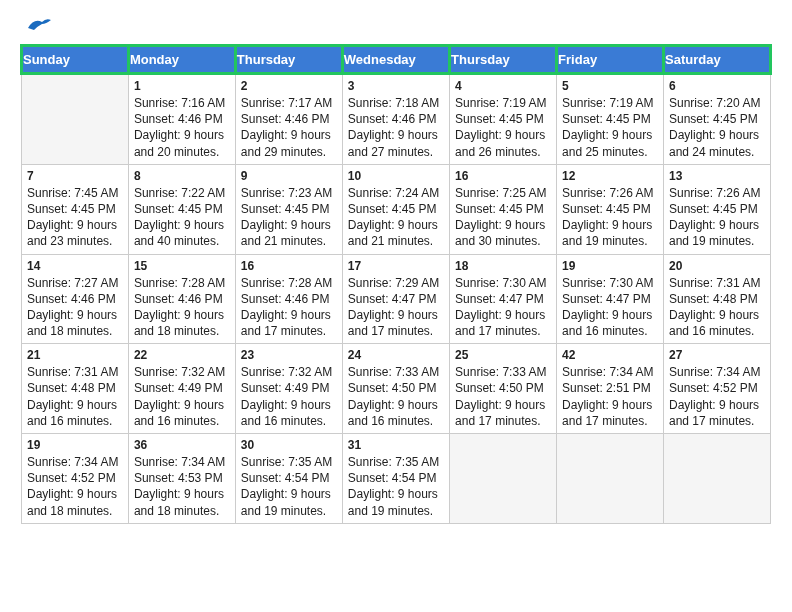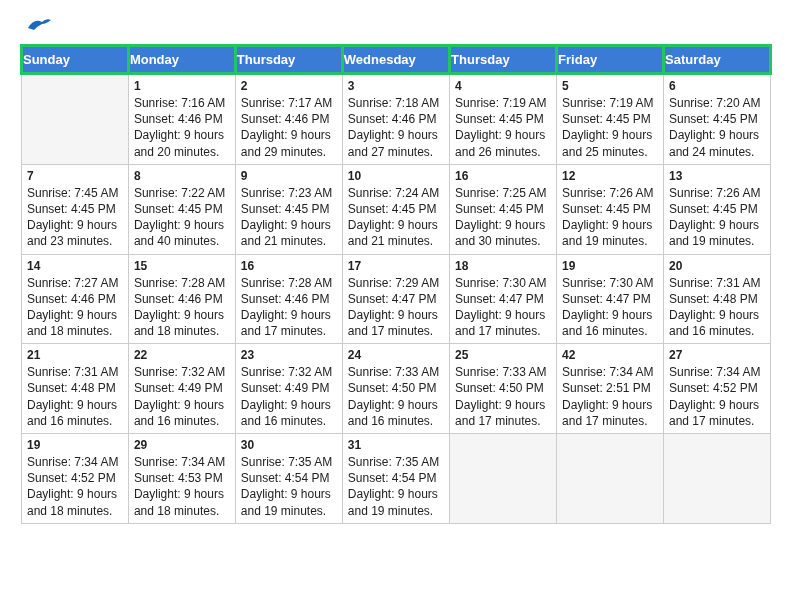--- a/index.html
+++ b/index.html
@@ -240,21 +240,21 @@
           <span class="day-number">27</span>
           <div class="cell-text"><span>Sunrise: 7:34 AM</span><br><span>Sunset: 4:52 PM</span><br><span>Daylight: 9 hours</span><br><span>and 17 minutes.</span></div>
         </td>
       </tr>
       <tr>
         <td>
           <span class="day-number">19</span>
           <div class="cell-text"><span>Sunrise: 7:34 AM</span><br><span>Sunset: 4:52 PM</span><br><span>Daylight: 9 hours</span><br><span>and 18 minutes.</span></div>
         </td>
         <td>
-          <span class="day-number">29</span>
+          <span class="day-number">36</span>
           <div class="cell-text"><span>Sunrise: 7:34 AM</span><br><span>Sunset: 4:53 PM</span><br><span>Daylight: 9 hours</span><br><span>and 18 minutes.</span></div>
         </td>
         <td>
           <span class="day-number">30</span>
           <div class="cell-text"><span>Sunrise: 7:35 AM</span><br><span>Sunset: 4:54 PM</span><br><span>Daylight: 9 hours</span><br><span>and 19 minutes.</span></div>
         </td>
         <td>
           <span class="day-number">31</span>
           <div class="cell-text"><span>Sunrise: 7:35 AM</span><br><span>Sunset: 4:54 PM</span><br><span>Daylight: 9 hours</span><br><span>and 19 minutes.</span></div>
         </td>

